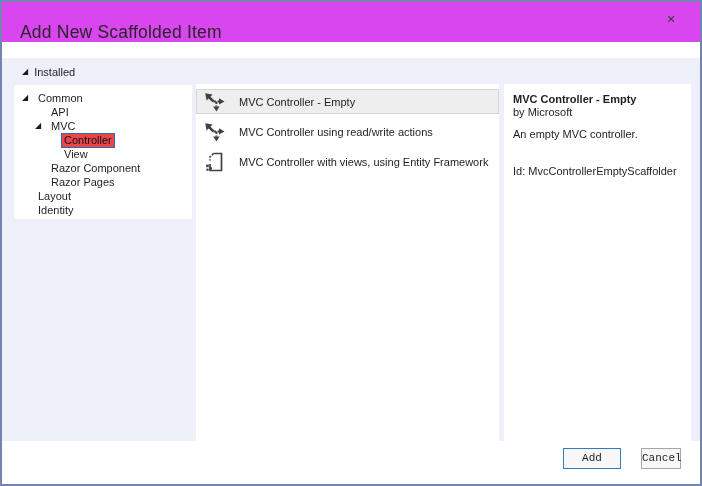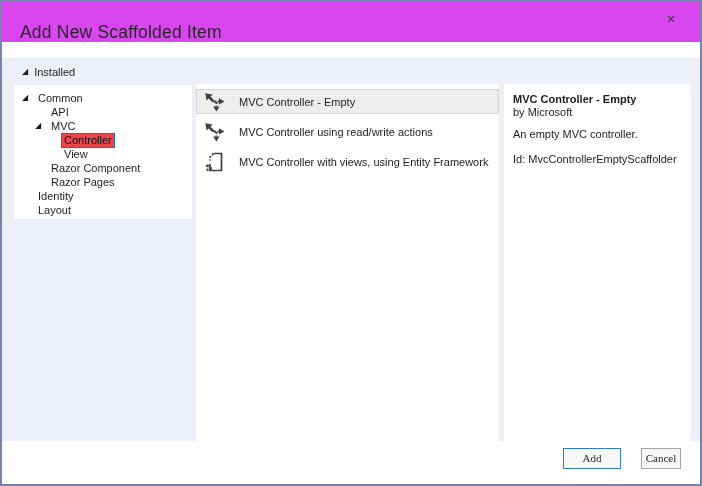--- a/index.html
+++ b/index.html
@@ -38,26 +38,26 @@
   .lrow.selected{background:#eeeeee;border:1px solid #d6d6d6;}
   .licon{width:22px;height:20px;margin-left:7px;flex:0 0 22px;display:flex;align-items:center;justify-content:center;}
   .llabel{margin-left:13px;font-size:11px;color:#1e1e1e;}
 
   
   .details-panel{position:absolute;left:502px;top:26px;width:187px;bottom:0;background:#fff;
                  box-sizing:border-box;padding:9px 8px 0 9px;font-size:11px;color:#1e1e1e;}
   .d-title{font-weight:bold;line-height:13px;}
   .d-line{line-height:13px;}
   .d-desc{margin-top:9px;line-height:13px;}
-  .d-id{margin-top:12px;line-height:13px;}
+  .d-id{margin-top:24px;line-height:13px;}
 
   
   .footer{position:absolute;left:0;right:0;bottom:0;height:43px;background:#fff;}
   .btn{position:absolute;top:7px;height:21px;box-sizing:border-box;background:#f7f7f7;
-       font-size:11px;color:#1e1e1e;text-align:center;line-height:19px;font-family:Liberation Serif, serif;}
+       font-size:11px;color:#1e1e1e;text-align:center;line-height:19px;font-family:Liberation Mono, monospace;}
   .btn-add{right:79px;width:58px;border:1px solid #2d7dc1;}
   .btn-cancel{right:19px;width:40px;border:1px solid #a6a6a6;}
 
   svg{display:block;}
 </style>
 </head>
 <body>
 
 <div class="dialog">
 
@@ -97,25 +97,25 @@
       <div class="trow lvl1">
         <span class="exp"></span>
         <span class="tlabel">Razor Component</span>
       </div>
       <div class="trow lvl1">
         <span class="exp"></span>
         <span class="tlabel">Razor Pages</span>
       </div>
       <div class="trow lvl0">
         <span class="exp"></span>
-        <span class="tlabel">Identity</span>
+        <span class="tlabel">Layout</span>
       </div>
       <div class="trow lvl0">
         <span class="exp"></span>
-        <span class="tlabel">Layout</span>
+        <span class="tlabel">Identity</span>
       </div>
     </div>
 
     <div class="list-panel">
 
       <div class="lrow selected">
         <span class="licon">
           <svg width="22" height="20" viewBox="0 0 22 20">
             <g fill="#414141" stroke="#414141">
               <polygon points="1.2,1.2 8.6,2.6 2.6,8.6" stroke="none"></polygon>

